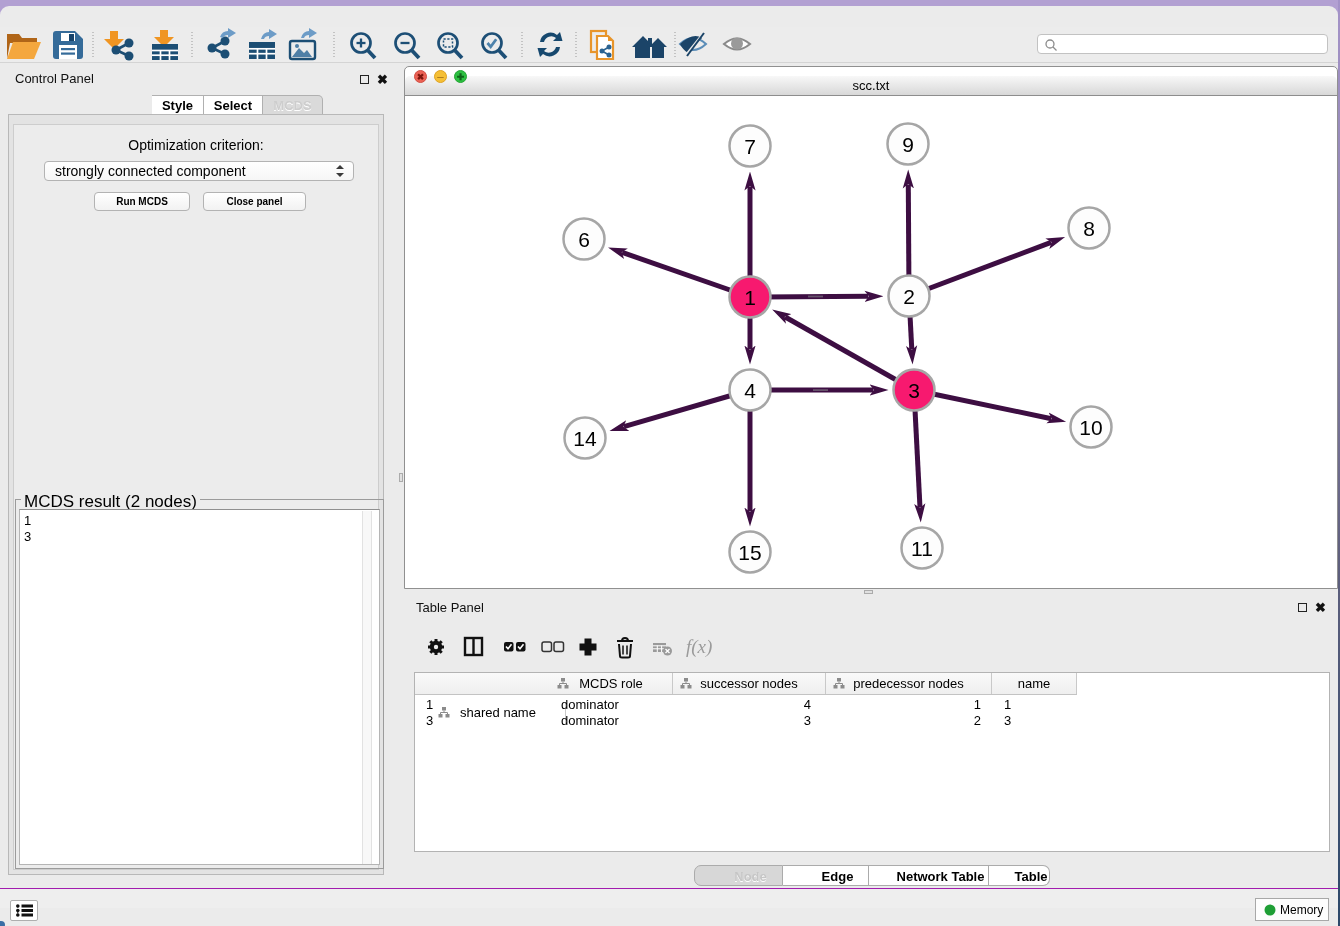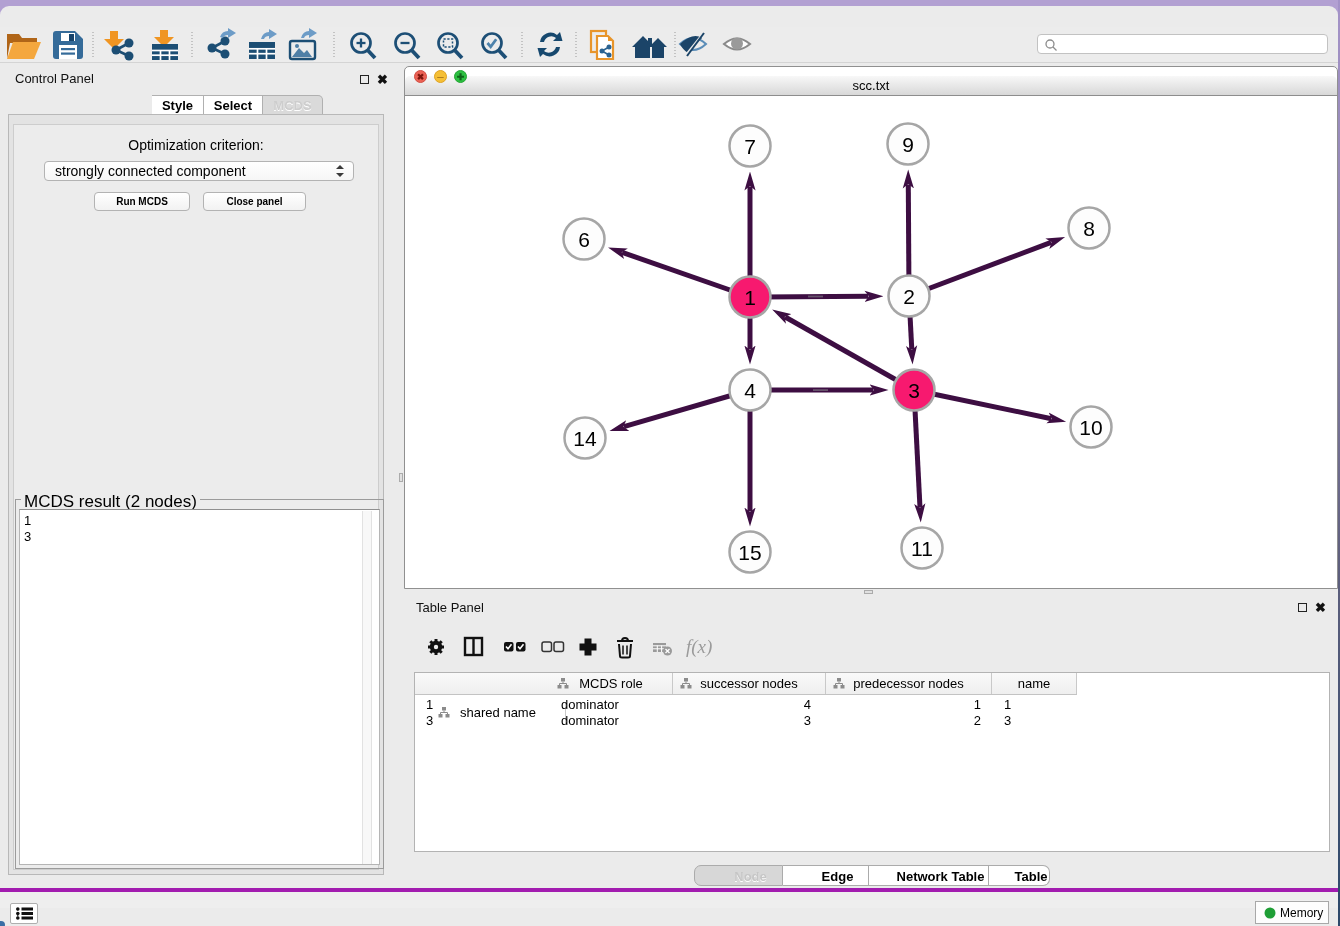--- a/index.html
+++ b/index.html
@@ -72,21 +72,21 @@
 .td { position:absolute; top:0; height:16px; }
 
 #btabs { position:absolute; left:694px; top:859px; height:21px; border-radius:7px; }
 .btab { float:left; height:21px; line-height:21px; text-align:center; font-size:13px; font-weight:bold;
   background:#fff; border:1px solid #ababab; border-left:none; color:#000;padding-left:24px; }
 .btab.first { border-left:1px solid #ababab; border-radius:7px 0 0 7px; }
 .btab.last { border-radius:0 7px 7px 0; }
 .btab.sel { background:#d7d7d7; color:#c6c6c6; text-shadow:0 1px 0 #fff; }
 
 #status { position:absolute; left:0; top:882px; width:1338px; height:20px;
-  background:#eeeeee; border-top:4px solid #a21caf; }
+  background:#eeeeee; border-top:1px solid #a21caf; }
 #listbtn { position:absolute; left:10px; top:11px; width:28px; height:21px;
   background:#fff; border:1px solid #aeaeae; border-radius:2px; }
 #membtn { position:absolute; left:1255px; top:9px; width:74px; height:23px;
   background:#fdfdfd; border:1px solid #a8a8a8; font-size:12px; line-height:21px; color:#000; }
 .handle { position:absolute; background:#e0e0e0; border:1px solid #ababab; }
 svg { position:absolute; }
 </style>
 </head>
 <body>
 <div id="rightstripe"></div>

